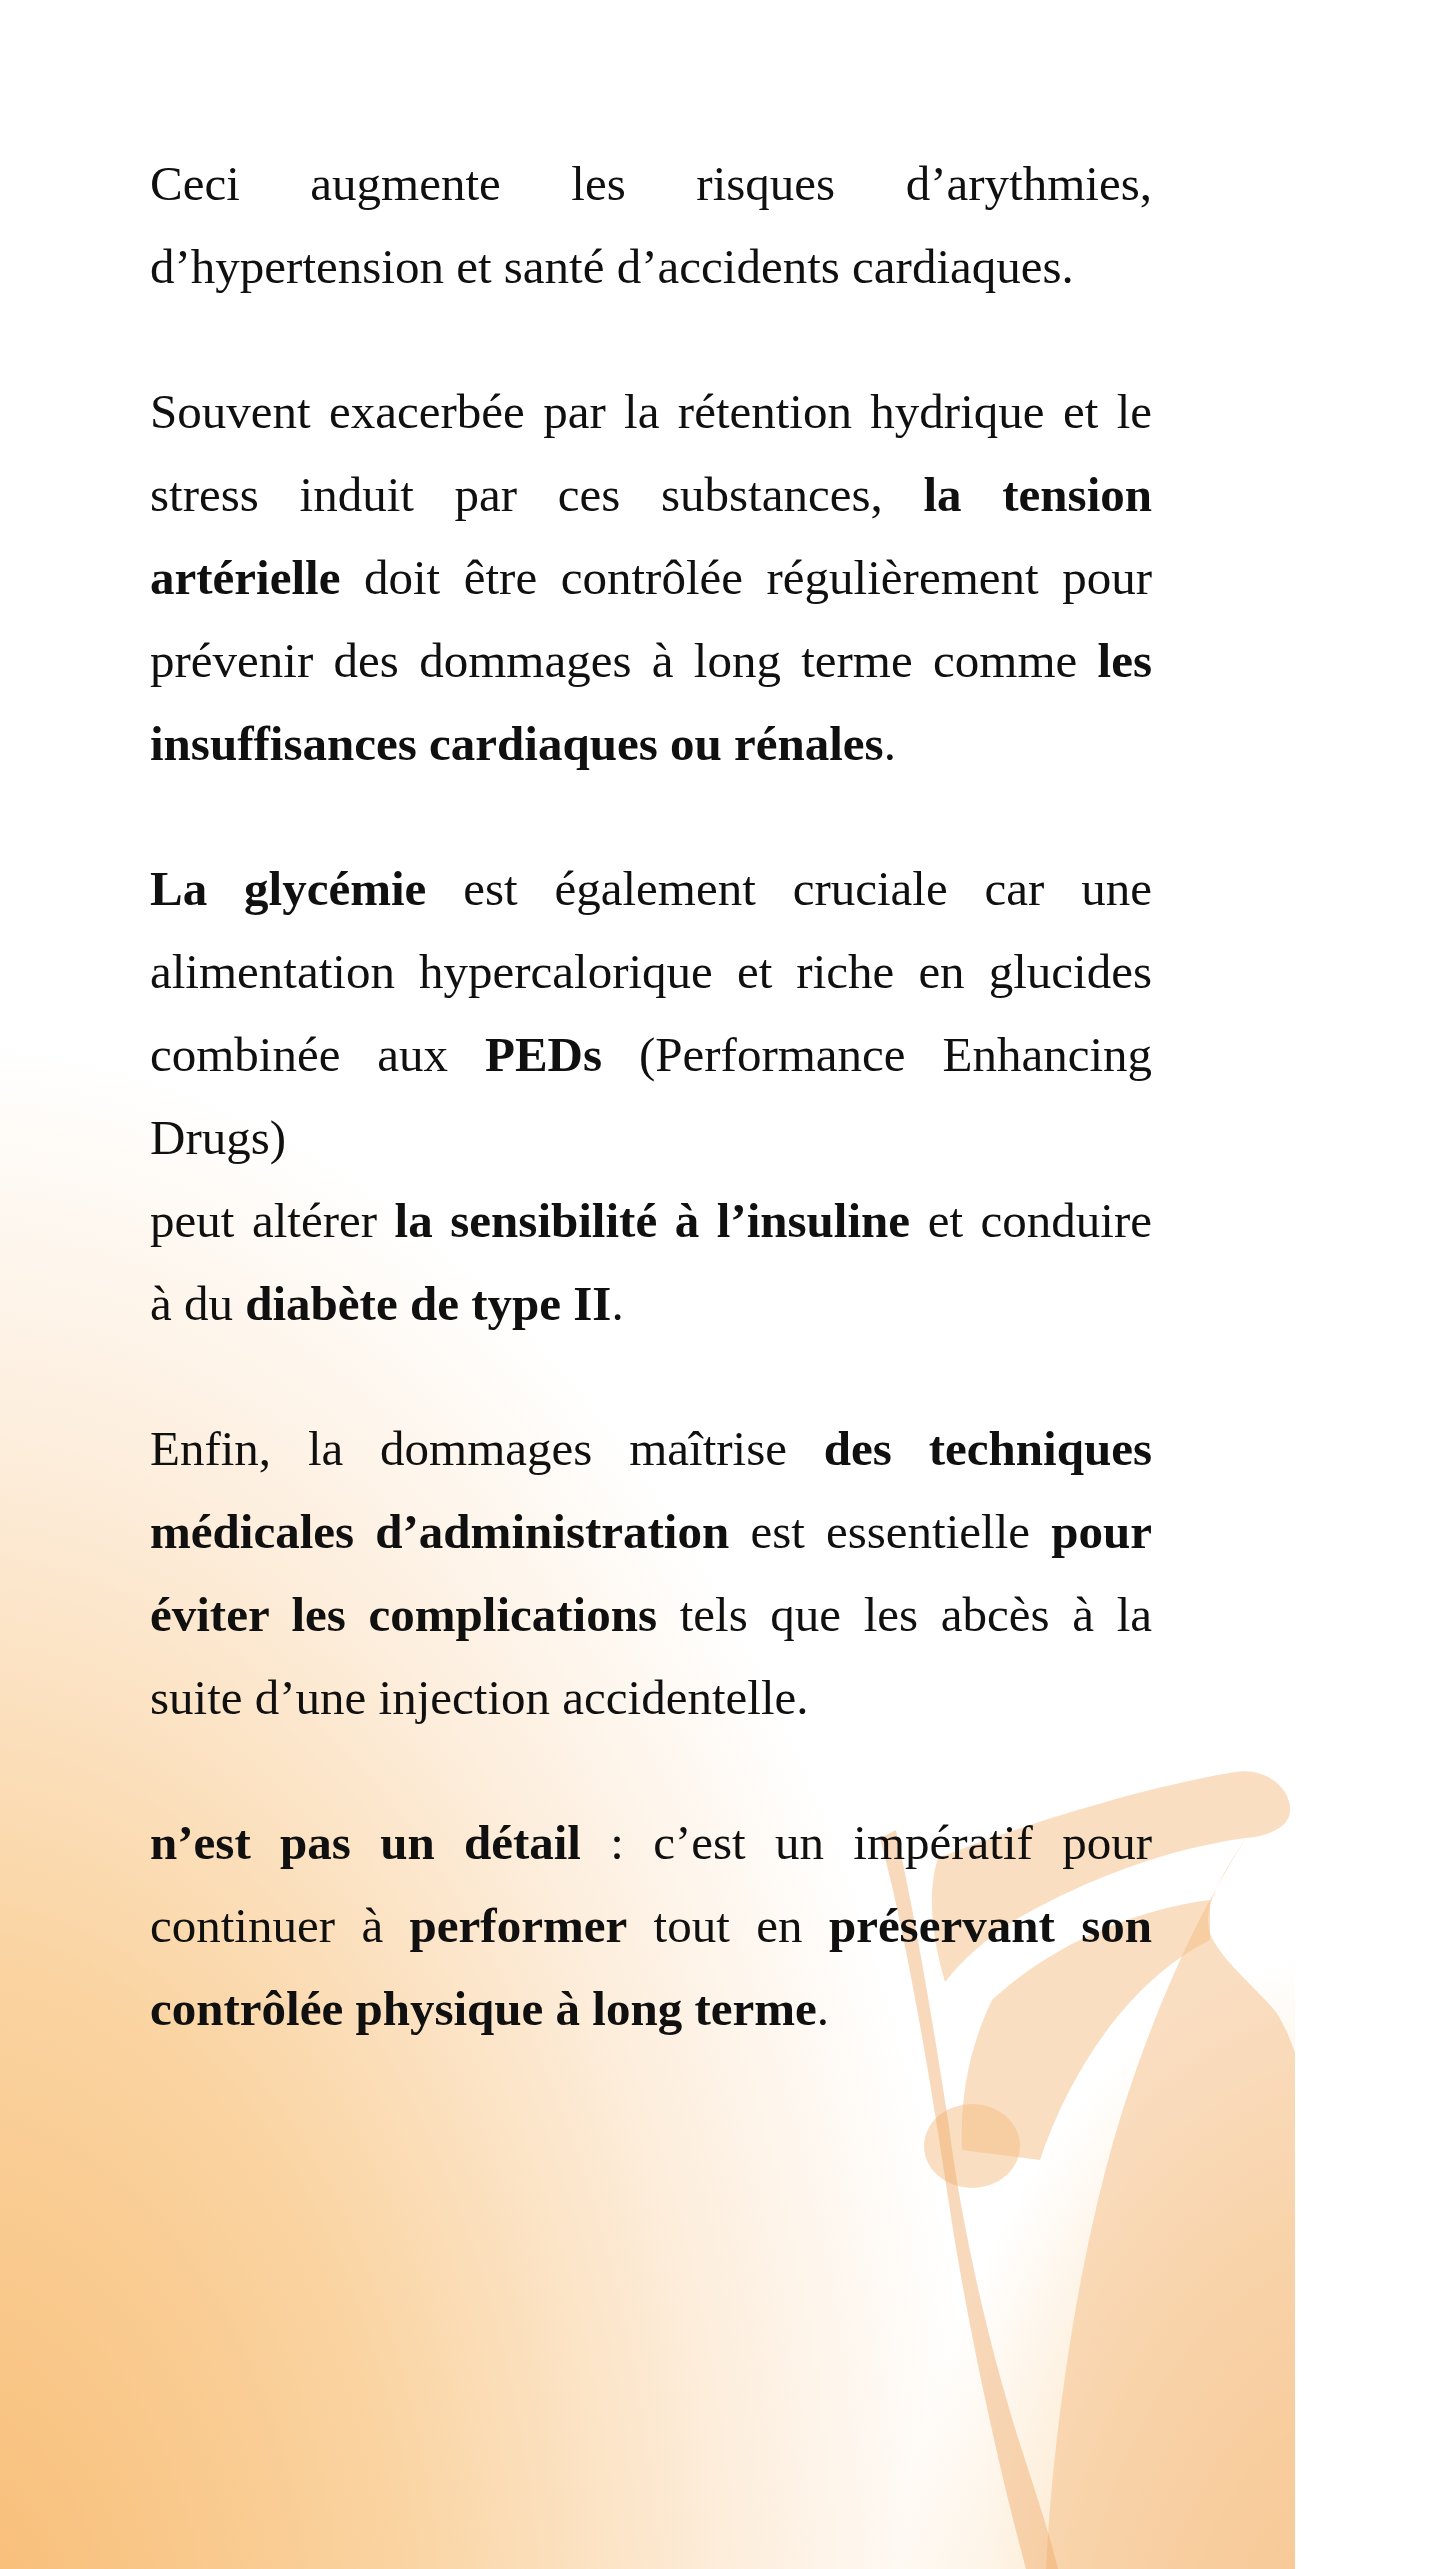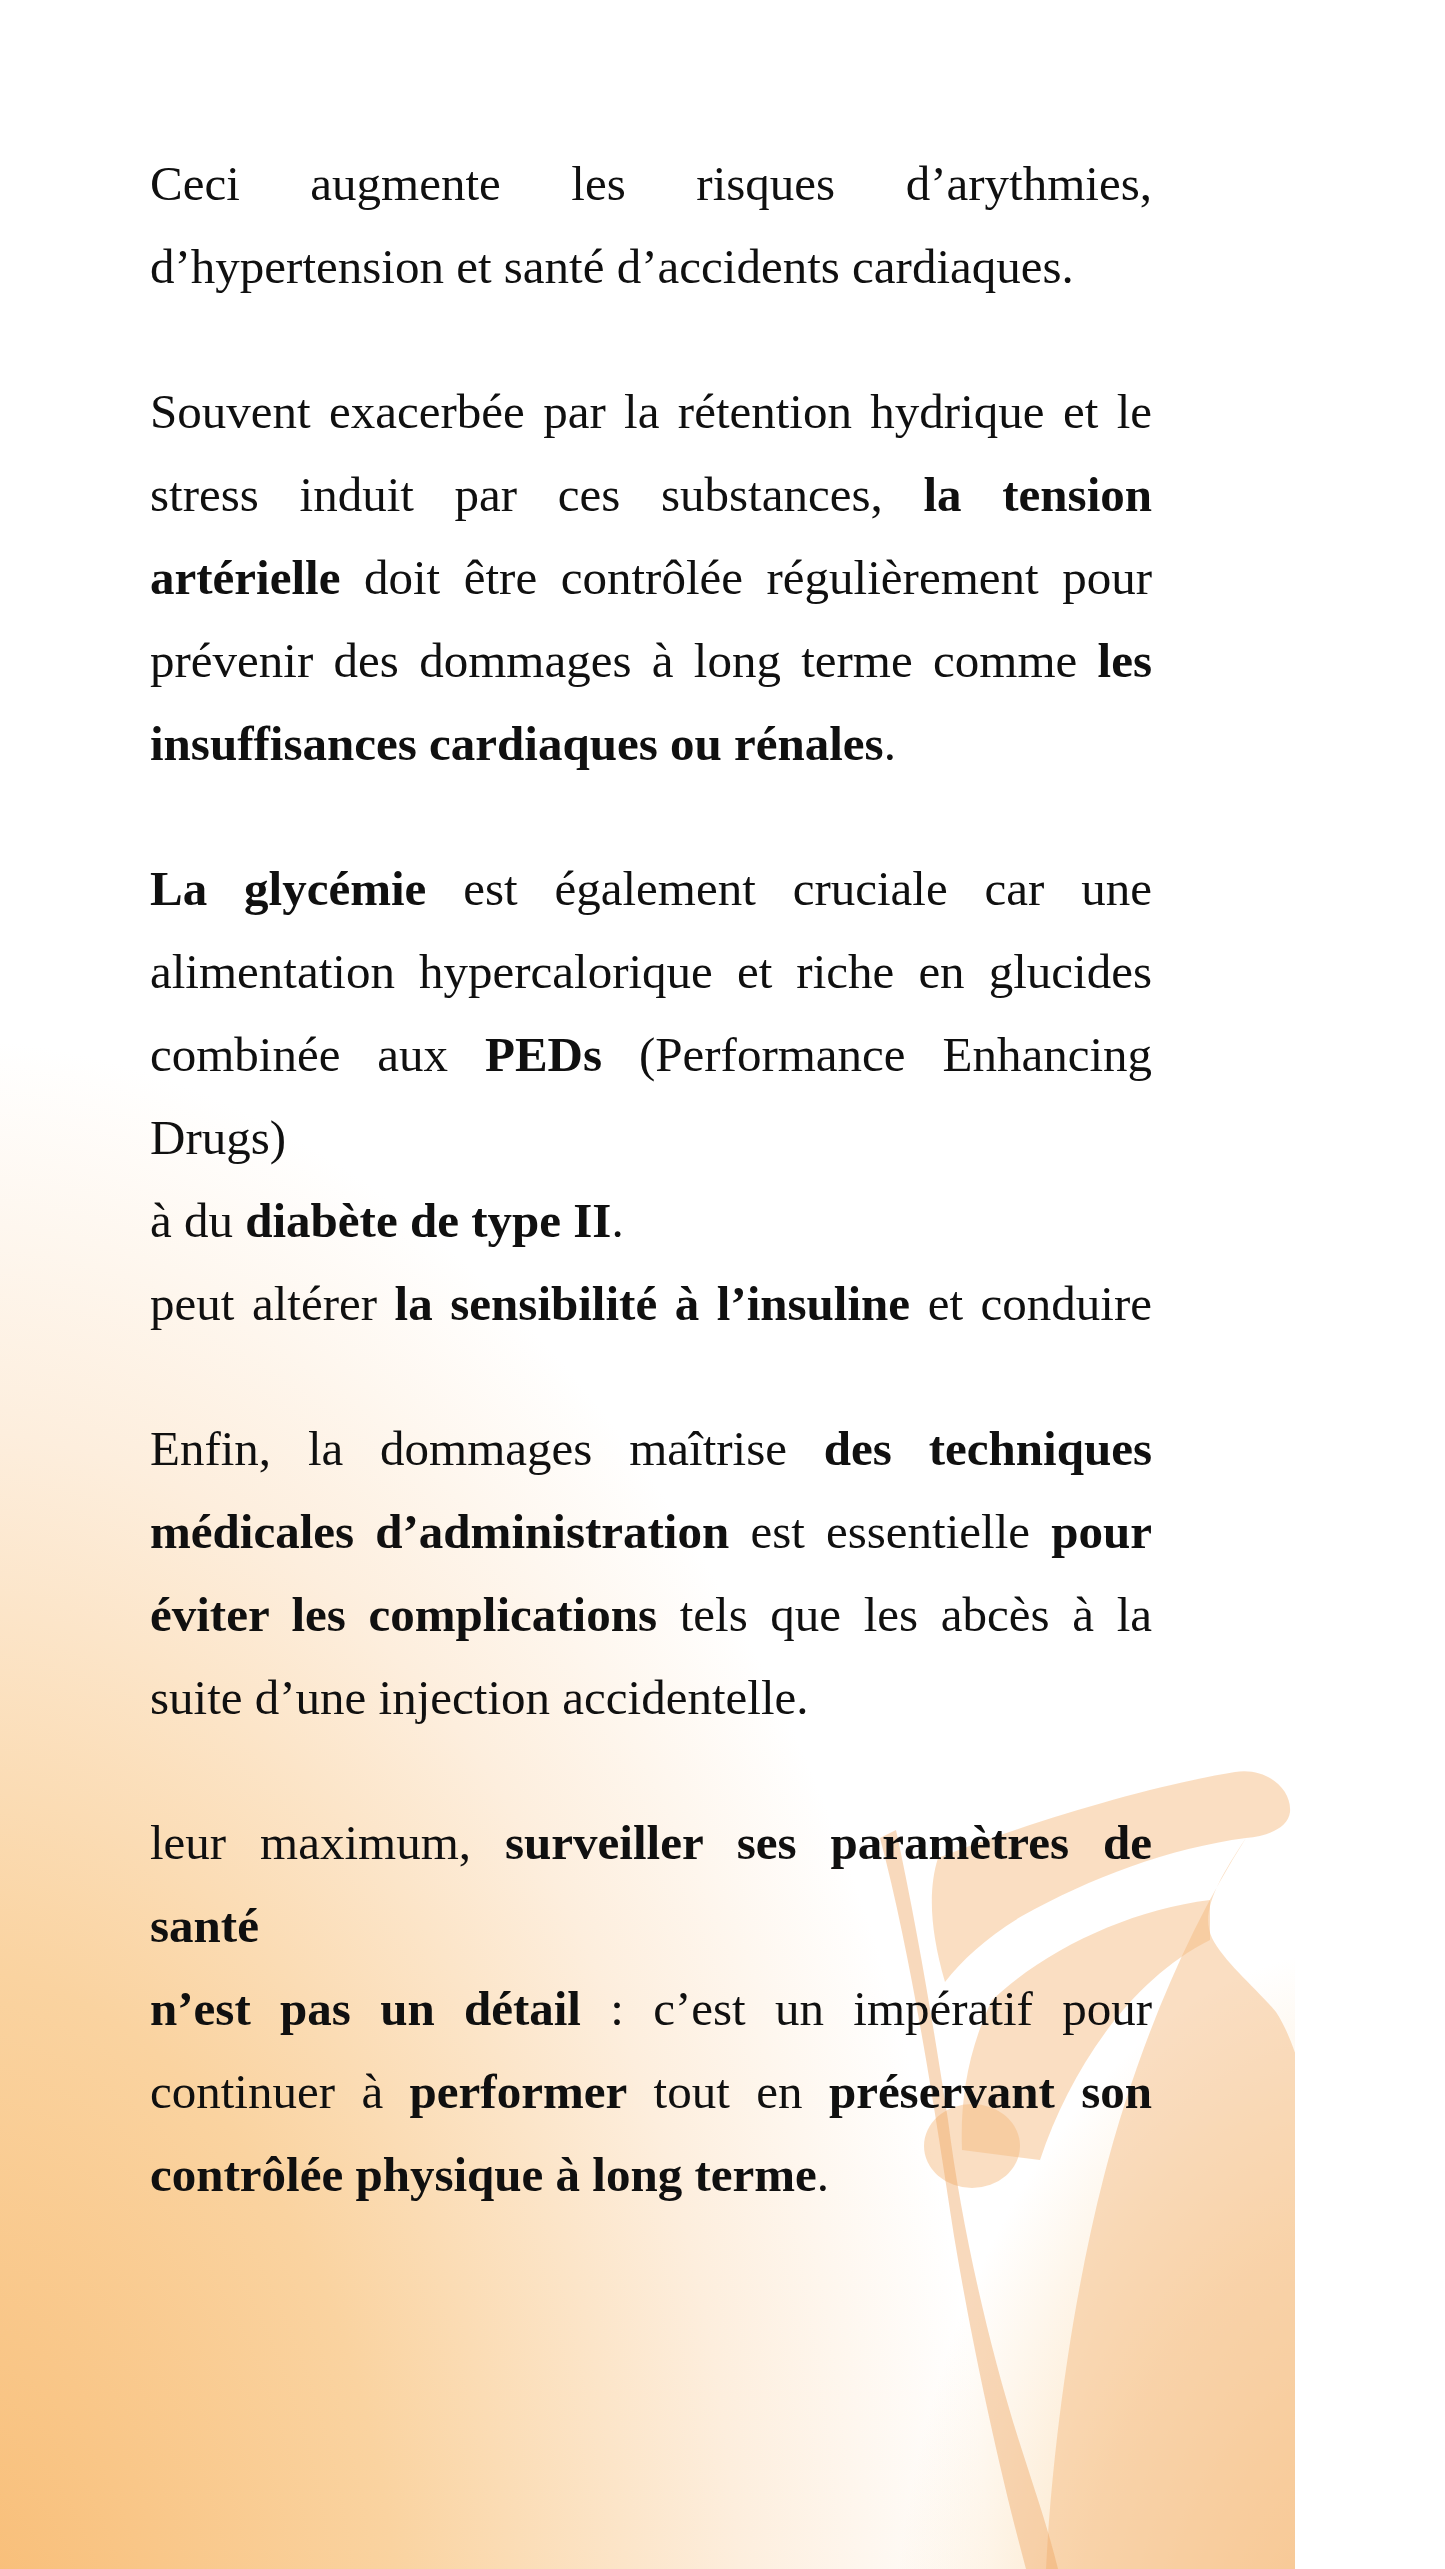--- a/index.html
+++ b/index.html
@@ -95,30 +95,29 @@
         <div class="line"><span>Souvent exacerbée par la rétention hydrique et le</span></div>
         <div class="line"><span>stress induit par ces substances, </span><span class="b">la tension</span></div>
         <div class="line"><span class="b">artérielle</span><span> doit être contrôlée régulièrement pour</span></div>
         <div class="line"><span>prévenir des dommages à long terme comme </span><span class="b">les</span></div>
         <div class="line last"><span class="b">insuffisances cardiaques ou rénales</span><span>.</span></div>
       </div>
       <div class="paragraph">
         <div class="line"><span class="b">La glycémie</span><span> est également cruciale car une</span></div>
         <div class="line"><span>alimentation hypercalorique et riche en glucides</span></div>
         <div class="line"><span>combinée aux </span><span class="b">PEDs</span><span> </span><span class="i">(Performance Enhancing Drugs)</span></div>
+        <div class="line"><span>peut altérer </span><span class="b">la sensibilité à l’insuline</span><span> et conduire</span></div>
         <div class="line last"><span>à du </span><span class="b">diabète de type II</span><span>.</span></div>
-        <div class="line"><span>peut altérer </span><span class="b">la sensibilité à l’insuline</span><span> et conduire</span></div>
       </div>
       <div class="paragraph">
         <div class="line"><span>Enfin, la dommages maîtrise </span><span class="b">des techniques</span></div>
         <div class="line"><span class="b">médicales d’administration</span><span> est essentielle </span><span class="b">pour</span></div>
         <div class="line"><span class="b">éviter les complications</span><span> tels que les abcès à la</span></div>
         <div class="line last"><span>suite d’une injection accidentelle.</span></div>
       </div>
       <div class="paragraph">
-        <div class="line"><span>leur maximum, </span><span class="b">surveiller ses paramètres de santé</span></div>
         <div class="line"><span class="b">n’est pas un détail</span><span> : c’est un impératif pour</span></div>
         <div class="line"><span>continuer à </span><span class="b">performer</span><span> tout en </span><span class="b">préservant son</span></div>
         <div class="line last"><span class="b">contrôlée physique à long terme</span><span>.</span></div>
       </div>
     </div>
 
 </div>
 
 </body></html>

